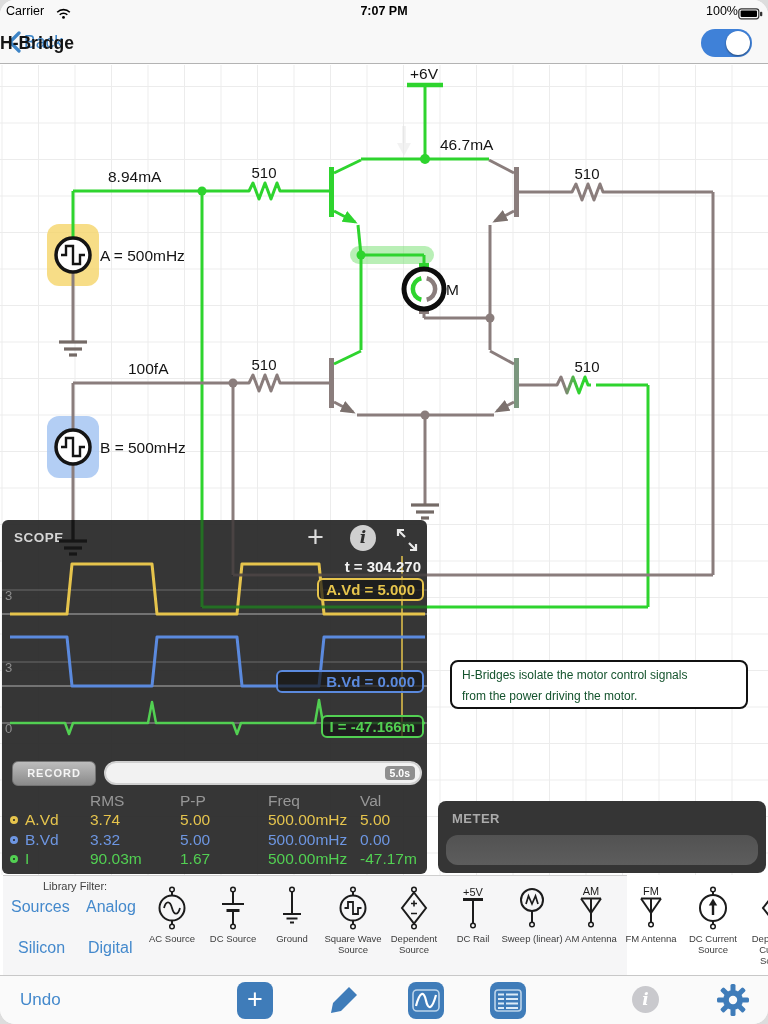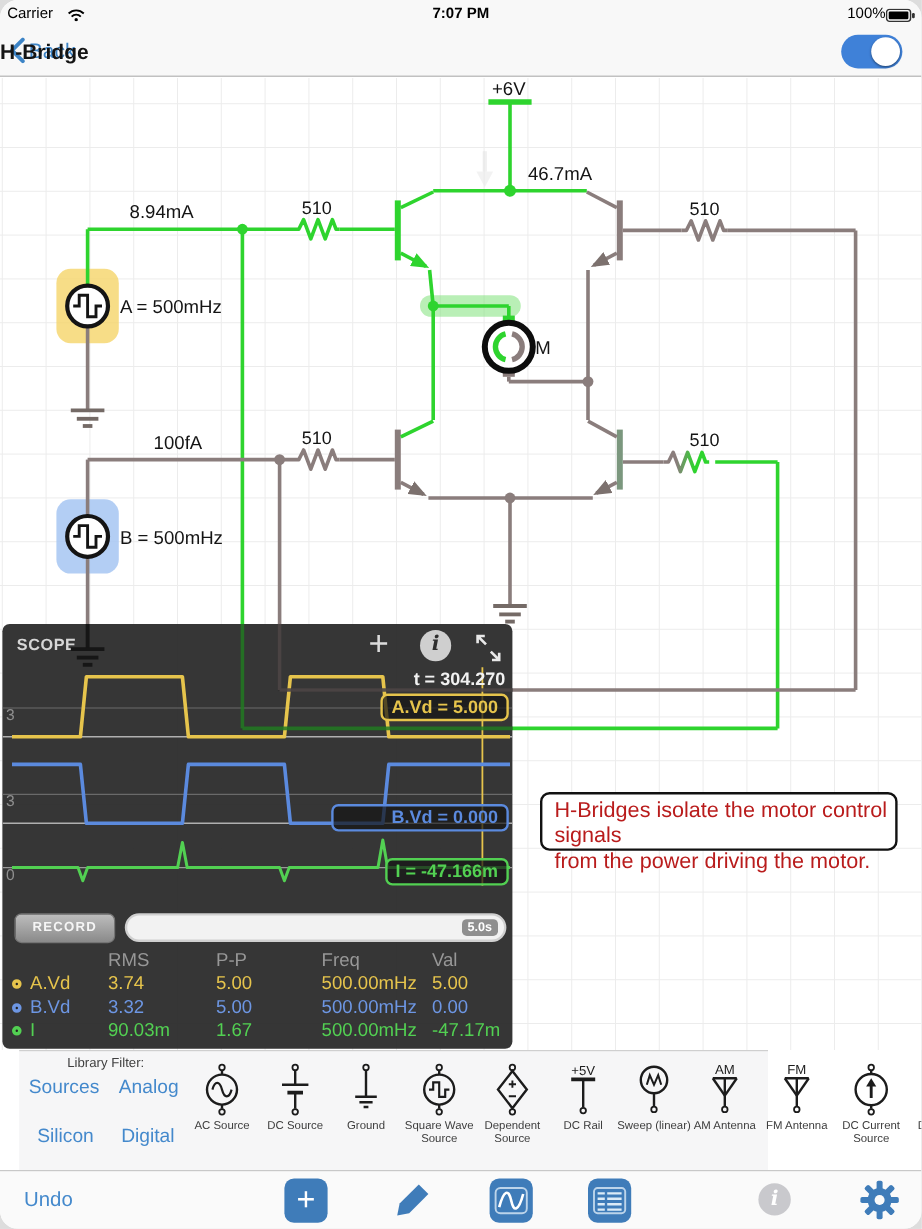--- a/index.html
+++ b/index.html
@@ -38,21 +38,21 @@
   }
   svg.layer { position:absolute; top:0; left:0; pointer-events:none; }
   #circuit-svg { z-index:1; }
   #overlay-svg { z-index:6; }
   .clabel { font-family:"Liberation Sans",sans-serif; font-size:15.5px; fill:#141414; }
   .rlabel { font-family:"Liberation Sans",sans-serif; font-size:15px; fill:#141414; text-anchor:middle; }
   
   #note {
     position:absolute; left:450px; top:660px; width:298px; height:49px; z-index:4;
     background:#fff; border:2.5px solid #111; border-radius:8px;
-    font-size:18px; color:#b91c1c; line-height:21px; padding:3px 0 0 10px;
+    font-size:12px; color:#14532d; line-height:21px; padding:3px 0 0 10px;
   }
   
   #scope {
     position:absolute; left:2px; top:520px; width:425px; height:354px; z-index:5;
     background:rgba(43,43,43,.95); border-radius:6px; overflow:hidden; color:#ddd;
   }
   #scope-title { position:absolute; left:12px; top:10px; font-size:13.5px; font-weight:bold; letter-spacing:.5px; color:#d6d6d6; }
   #scope-plus { position:absolute; left:305px; top:1px; font-size:29px; font-weight:300; color:#dcdcdc; cursor:pointer; }
   #scope-info { position:absolute; left:348px; top:5px; width:26px; height:26px; border-radius:50%; background:#cfcfcf; color:#2e2e2e; font-family:"DejaVu Serif",serif; font-style:italic; font-weight:bold; font-size:17px; text-align:center; line-height:25px; cursor:pointer; }
   #scope-expand { position:absolute; left:392px; top:6px; cursor:pointer; }
@@ -77,21 +77,21 @@
   }
   .sc-h { color:#979797; }
   .srow { display:contents; }
   .name-cell { display:flex; align-items:center; gap:7px; padding-left:2px; }
   .ring { width:8px; height:8px; border-radius:50%; border:3px solid; background:#222; flex:0 0 auto; }
   
   #meter { position:absolute; left:438px; top:801px; width:328px; height:72px; z-index:5; background:rgba(45,45,45,.96); border-radius:8px; }
   #meter-title { position:absolute; left:14px; top:10px; font-size:13px; font-weight:bold; letter-spacing:.5px; color:#ababab; }
   #meter-bar { position:absolute; left:8px; right:8px; top:34px; height:30px; border-radius:12px; background:linear-gradient(#525252,#5d5d5d); }
   
-  #library { position:absolute; top:875px; left:16px; width:624px; height:100px; background:#f6f6f7; border-top:1px solid #cfcfcf; z-index:7;text-decoration:underline; }
+  #library { position:absolute; top:875px; left:3px; width:624px; height:100px; background:#f6f6f7; border-top:1px solid #cfcfcf; z-index:7;text-decoration:underline; }
   #lib-filter-label { position:absolute; left:40px; top:4px; font-size:11px; color:#3f3f3f; }
   .lib-btn { position:absolute; font-size:16px; color:#4489cc; cursor:pointer; }
   .lib-item { position:absolute; top:9px; width:64px; text-align:center; cursor:pointer; }
   .lib-item svg { display:block; margin:0 auto; }
   .lib-label { margin-top:2px; font-size:9.5px; line-height:11px; color:#3c3c3c; }
   
   #toolbar { position:absolute; top:975px; left:0; width:768px; height:49px; background:#fafafa; border-top:1px solid #c8c8c8; z-index:7; }
   #undo-btn { position:absolute; left:20px; top:14px; font-size:17px; color:#4489cc; cursor:pointer; }
   .tb-sq { position:absolute; top:6px; width:36px; height:37px; border-radius:8px; background:#3f7cb9; cursor:pointer; }
   #tb-plus { left:237px; color:#fff; font-size:27px; font-weight:300; text-align:center; line-height:34px; }
@@ -361,20 +361,24 @@
         <line x1="233" y1="575" x2="427" y2="575"></line>
     </g>
     <g stroke="#161616" stroke-width="3.2">
       <line x1="73" y1="520" x2="73" y2="541"></line>
       <line x1="59" y1="541" x2="87" y2="541"></line>
         <line x1="64" y1="548" x2="82" y2="548"></line>
         <line x1="69" y1="554" x2="77" y2="554"></line>
     </g>
   </svg>
 
+  <div id="meter">
+    <span id="meter-title">METER</span>
+    <div id="meter-bar"></div>
+  </div>
 
   <div id="library">
     <span id="lib-filter-label">Library Filter:</span>
     <span class="lib-btn" style="left:8px;top:22px">Sources</span>
     <span class="lib-btn" style="left:83px;top:22px">Analog</span>
     <span class="lib-btn" style="left:15px;top:63px">Silicon</span>
     <span class="lib-btn" style="left:85px;top:63px">Digital</span>
 
     <div class="lib-item" style="left:137px">
       <svg width="46" height="46" viewBox="0 0 46 46" stroke="#1c1c1c" fill="none" stroke-width="2">

